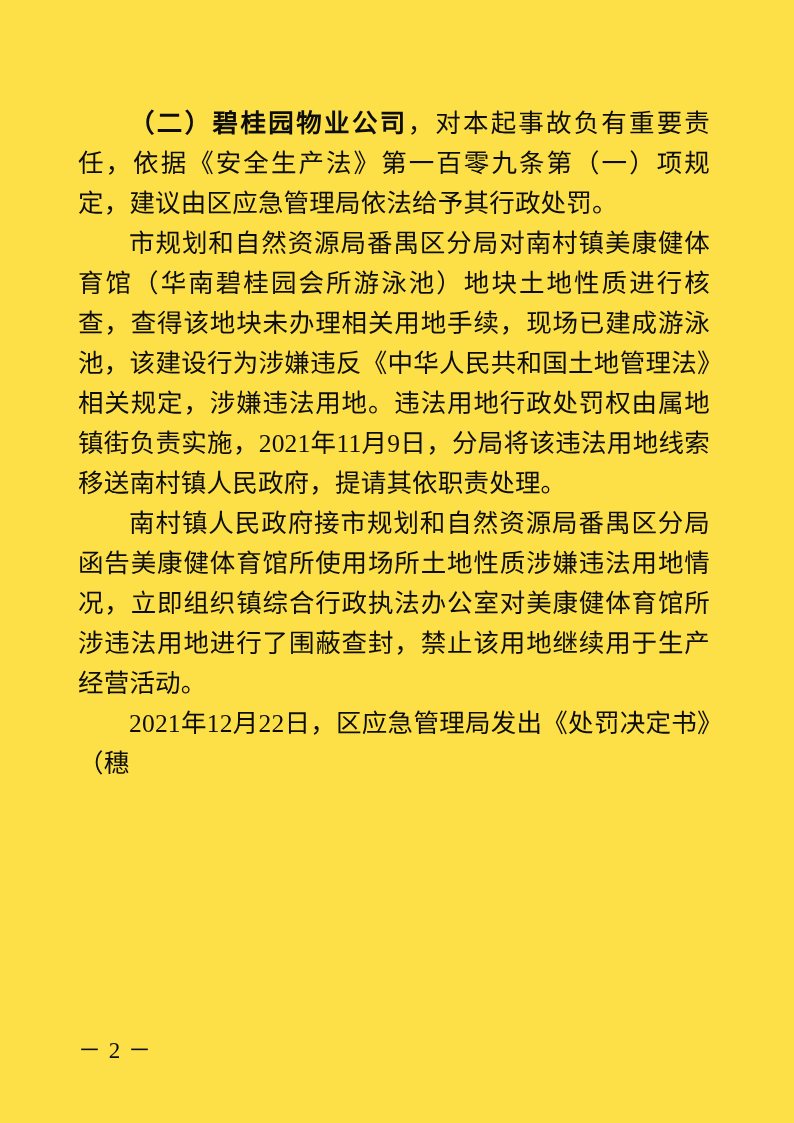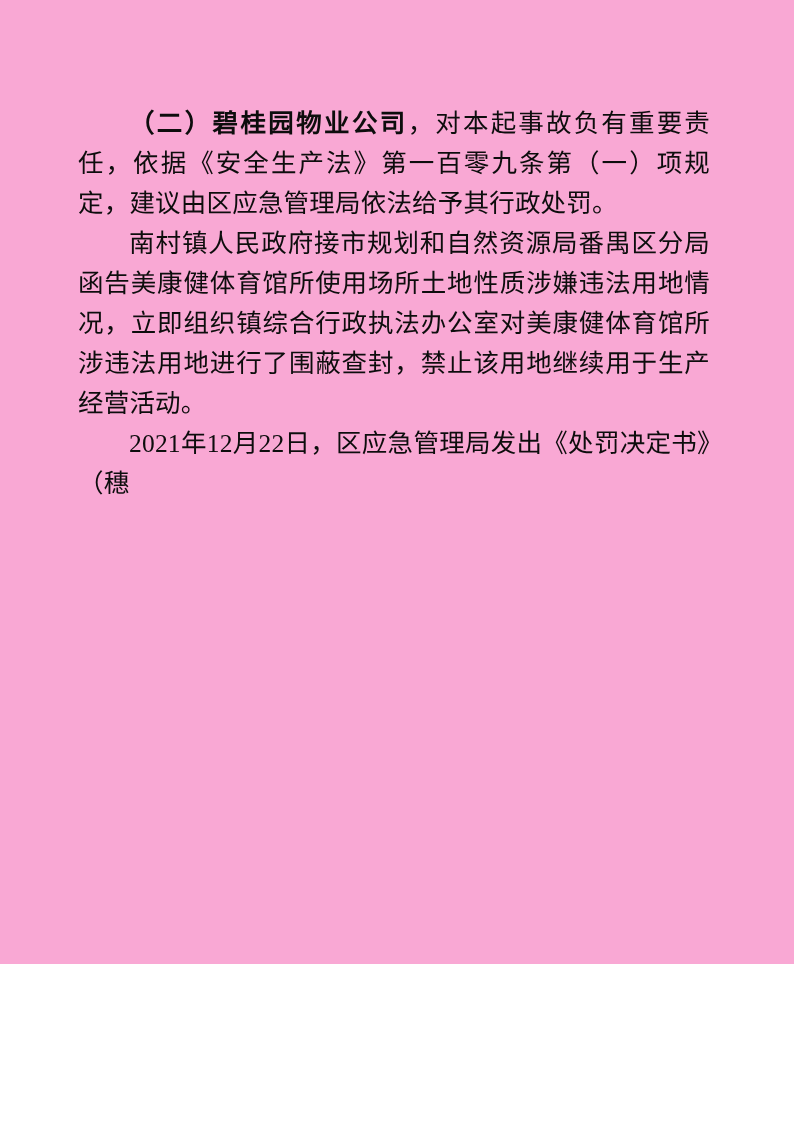--- a/index.html
+++ b/index.html
@@ -7,22 +7,22 @@
     margin: 0;
     padding: 0;
     background: #ffffff;
   }
   body {
     font-family: "Liberation Serif", "DejaVu Serif", serif;
   }
   .page {
     position: relative;
     width: 794px;
-    height: 964px;
-    background: #f9a8d4;
+    height: 1123px;
+    background: #fde047;
     overflow: hidden;
     box-sizing: border-box;
   }
   .doc-body {
     position: absolute;
     left: 78px;
     top: 104px;
     width: 632px;
   }
   .para {
@@ -61,20 +61,21 @@
 <body>
 
 <div class="page">
 
   <div class="doc-body">
 
     <p class="para"><span class="lead">（二）碧桂园物业公司</span><span>，对本起事故负有重要责任，依据《安全生产法》第一百零九条第（一）项规定，建议由区应急管理局依法给予其行政处罚。</span></p>
 
 
 
+    <p class="para"><span class="lead"></span><span>市规划和自然资源局番禺区分局对南村镇美康健体育馆（华南碧桂园会所游泳池）地块土地性质进行核查，查得该地块未办理相关用地手续，现场已建成游泳池，该建设行为涉嫌违反《中华人民共和国土地管理法》相关规定，涉嫌违法用地。违法用地行政处罚权由属地镇街负责实施，2021年11月9日，分局将该违法用地线索移送南村镇人民政府，提请其依职责处理。</span></p>
 
     <p class="para"><span class="lead"></span><span>南村镇人民政府接市规划和自然资源局番禺区分局函告美康健体育馆所使用场所土地性质涉嫌违法用地情况，立即组织镇综合行政执法办公室对美康健体育馆所涉违法用地进行了围蔽查封，禁止该用地继续用于生产经营活动。</span></p>
 
 
     <p class="para"><span class="lead"></span><span>2021年12月22日，区应急管理局发出《处罚决定书》（穗</span></p>
 
   </div>
 
   <div class="page-number">－ 2 －</div>
 

